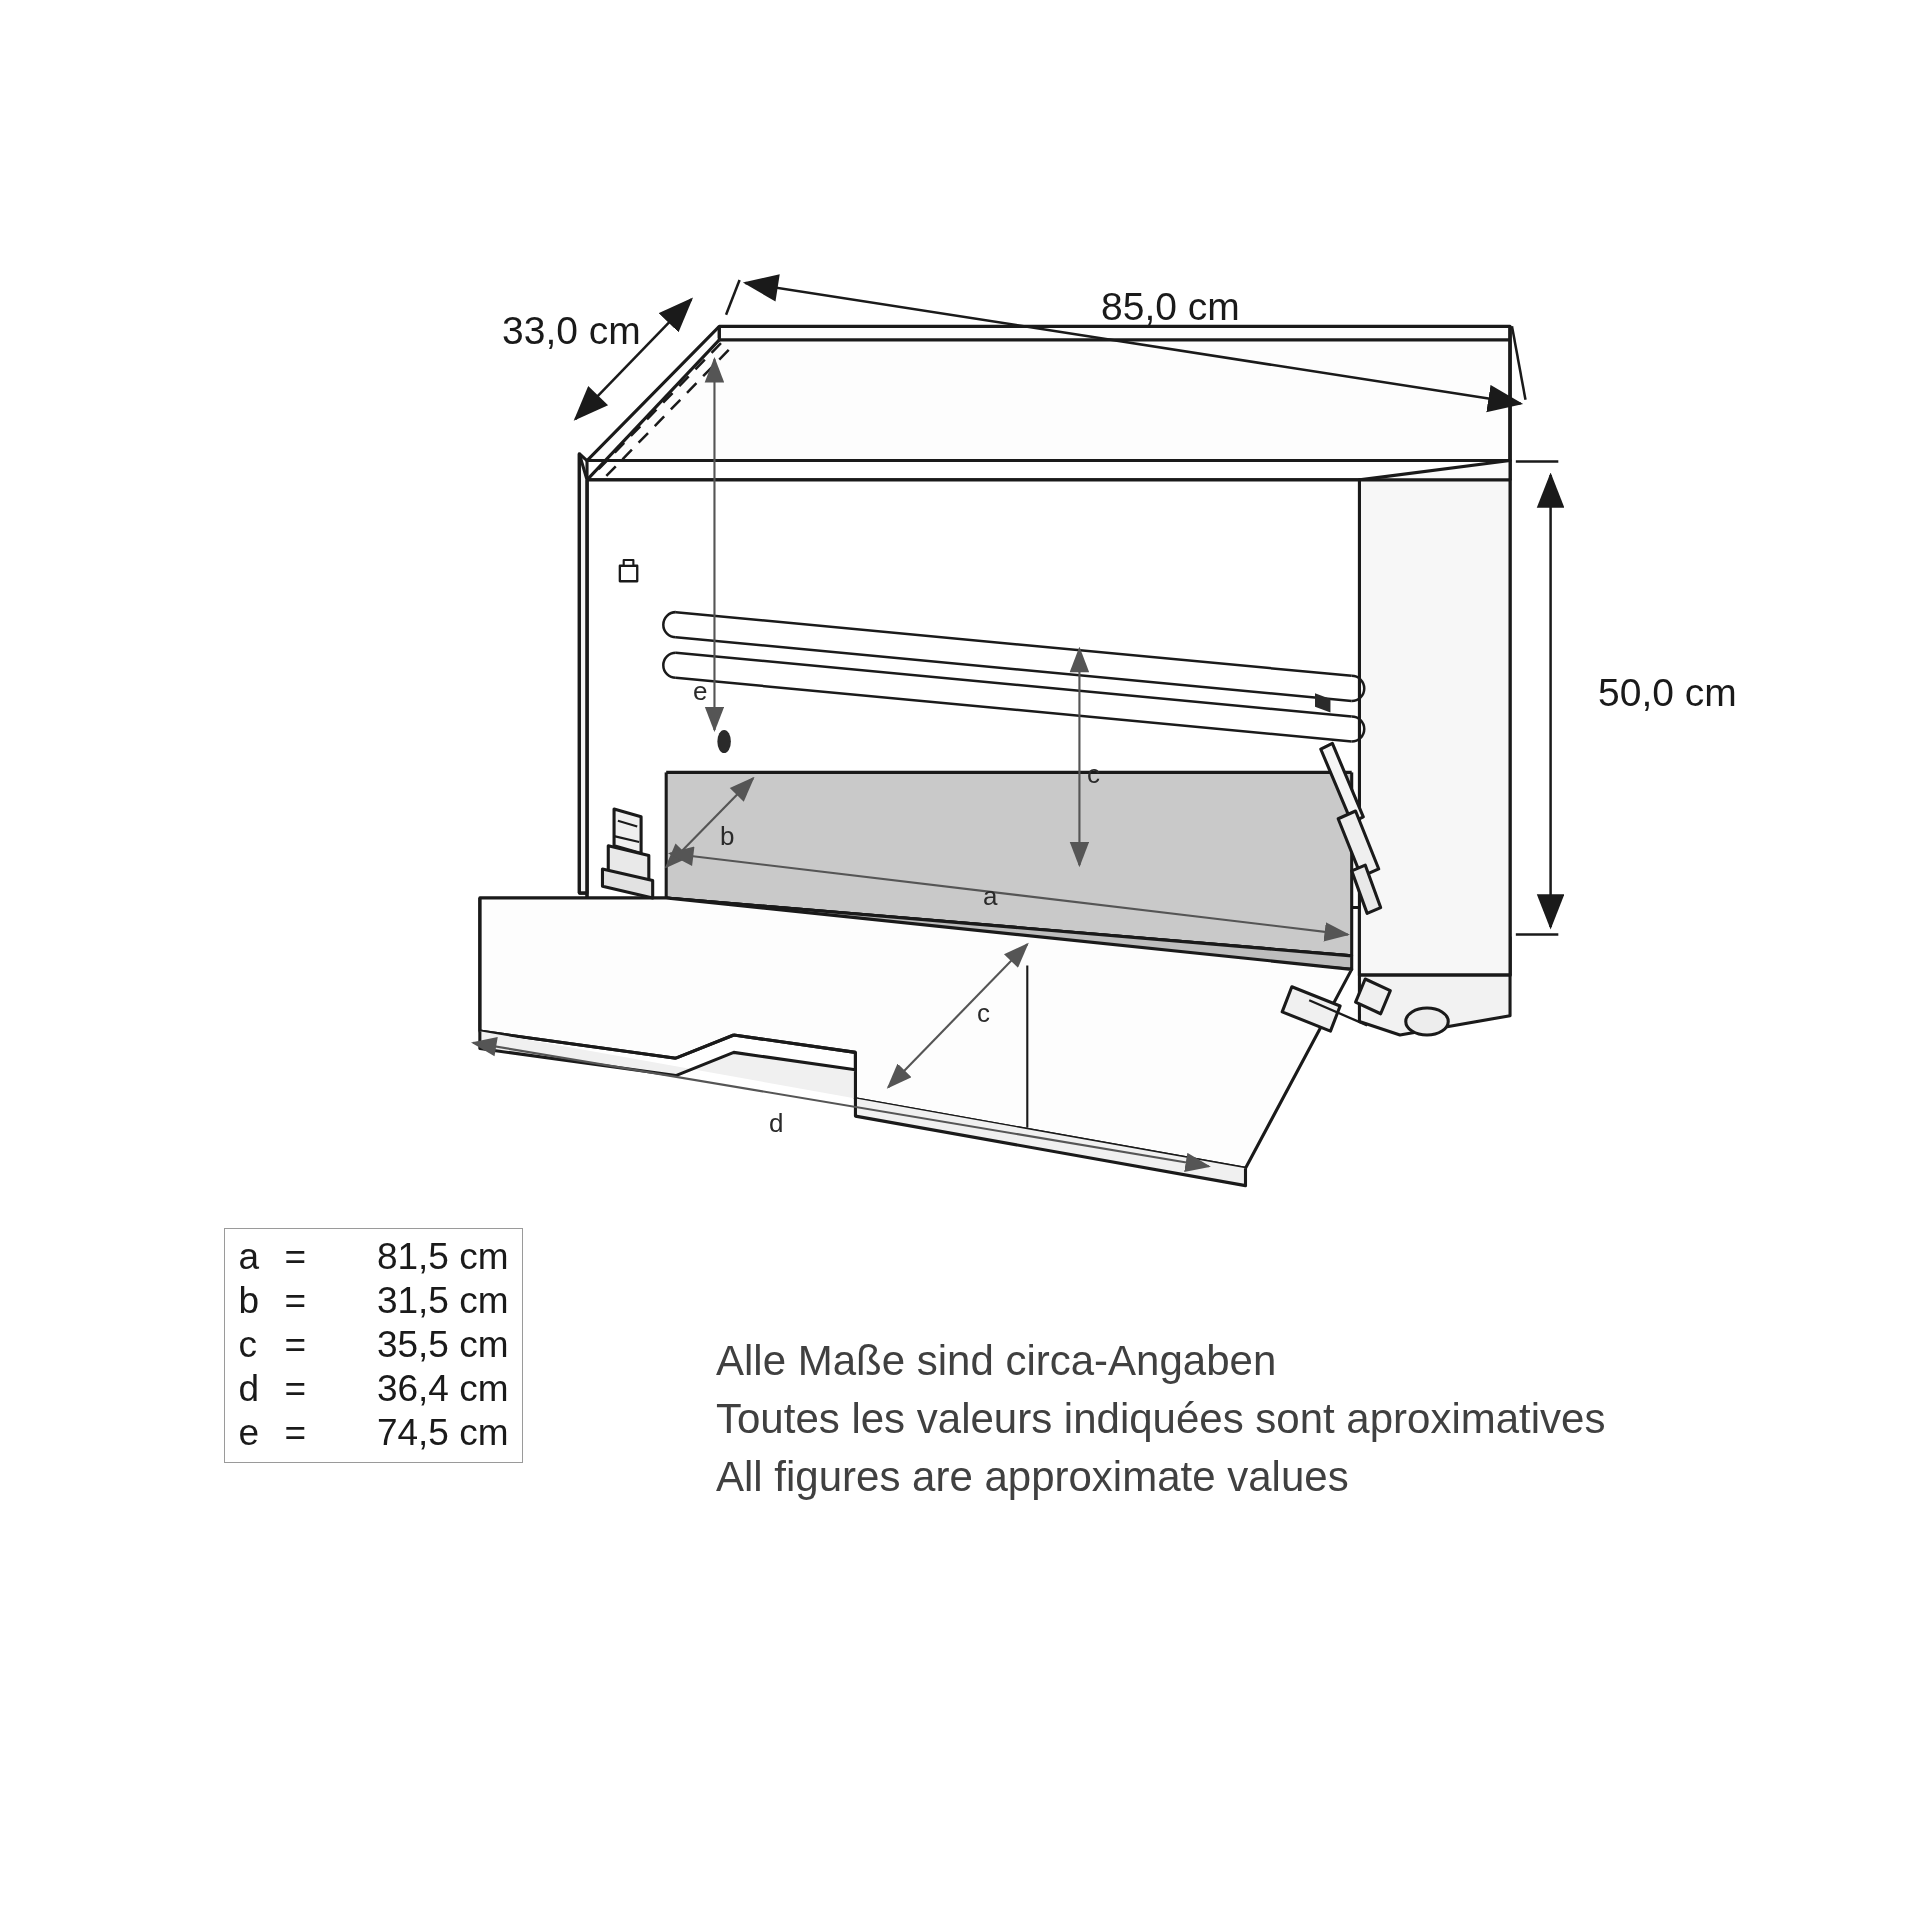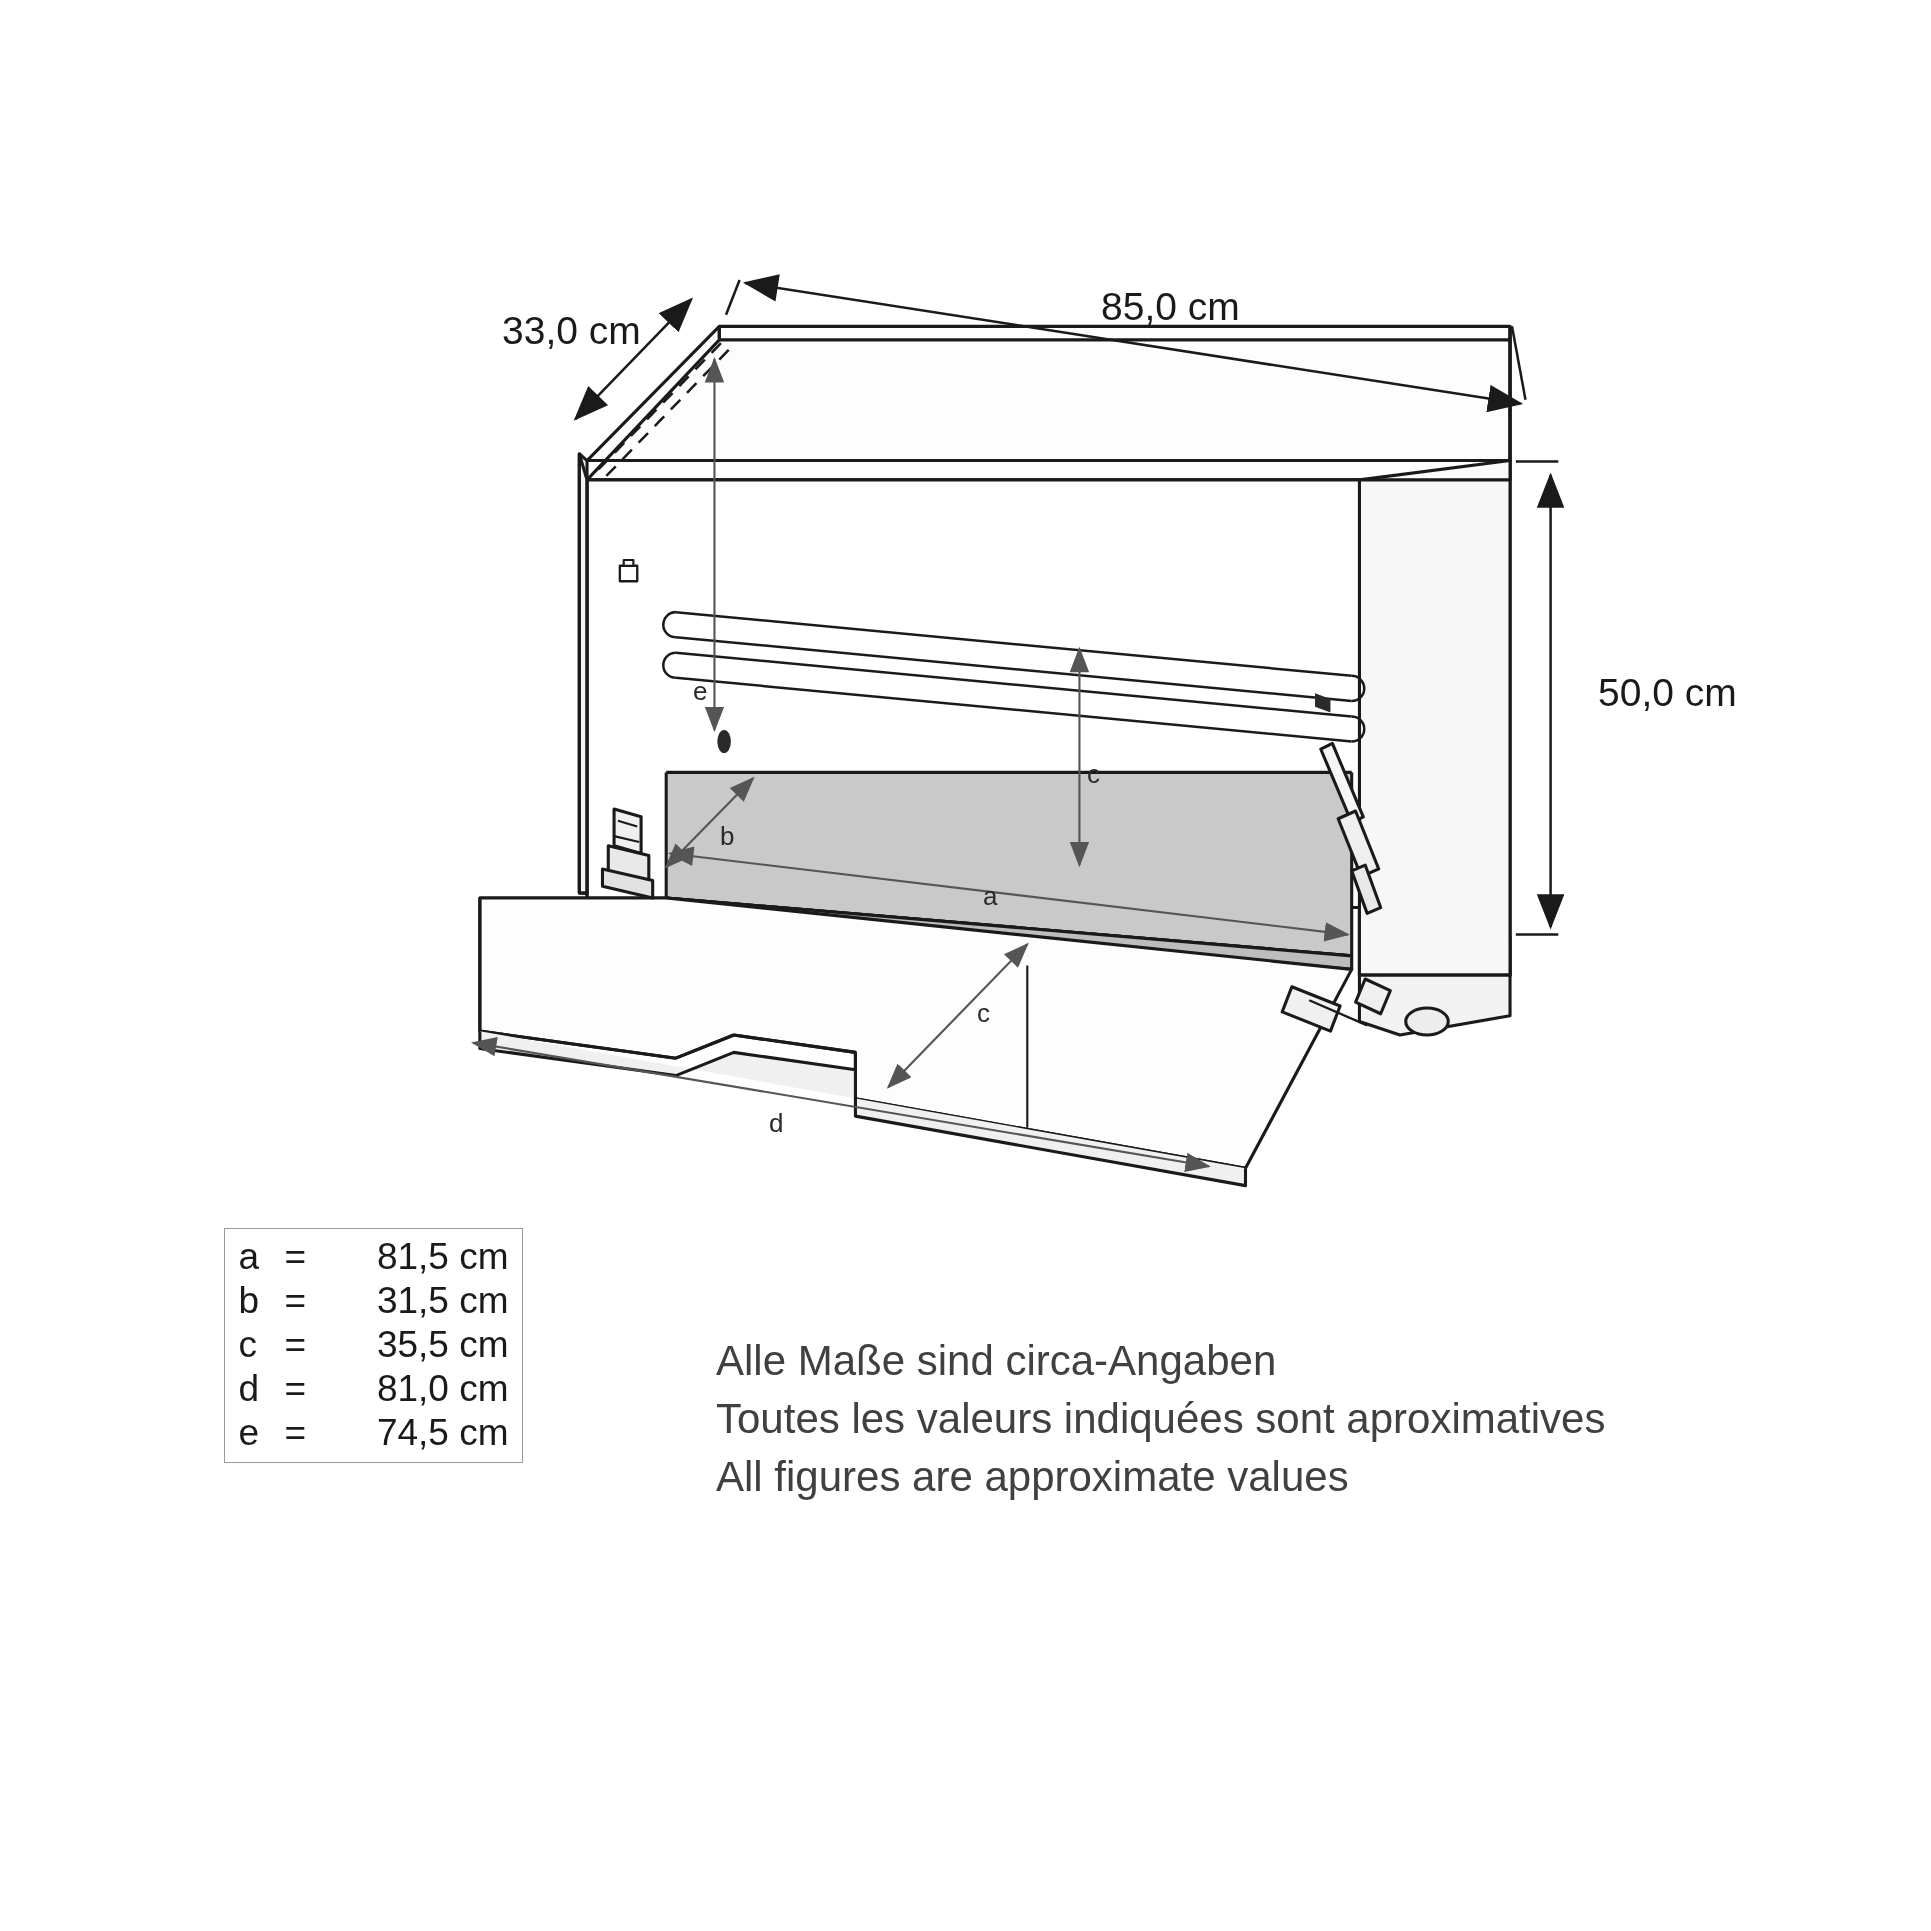--- a/index.html
+++ b/index.html
@@ -233,21 +233,21 @@
       <span class="legend-val">31,5 cm</span>
     </div>
     <div class="legend-row">
       <span class="legend-key">c</span>
       <span class="legend-eq">=</span>
       <span class="legend-val">35,5 cm</span>
     </div>
     <div class="legend-row">
       <span class="legend-key">d</span>
       <span class="legend-eq">=</span>
-      <span class="legend-val">81,0 cm</span>
+      <span class="legend-val">36,4 cm</span>
     </div>
     <div class="legend-row">
       <span class="legend-key">e</span>
       <span class="legend-eq">=</span>
       <span class="legend-val">74,5 cm</span>
     </div>
   </div>
 
   <div id="notes">
     <div class="note-line">Alle Maße sind circa-Angaben</div>

